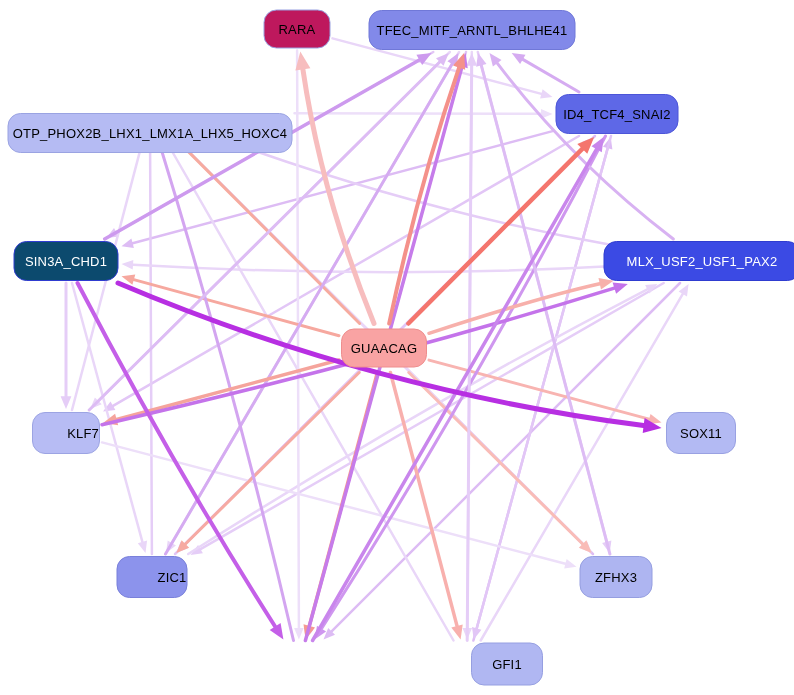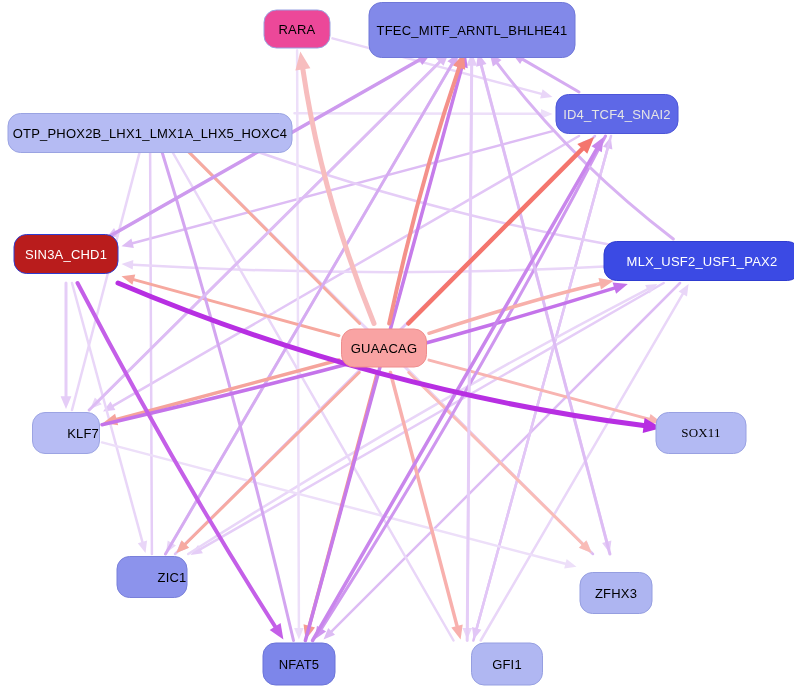--- a/index.html
+++ b/index.html
@@ -245,52 +245,49 @@
       <g>
         <path d="M374.0 323.5 Q321.2 193.8 302.9 69.3" fill="none" stroke="#f7bdbe" stroke-width="5" stroke-linecap="round"></path>
         <polygon points="300.3,51.5 295.4,70.4 310.4,68.2" fill="#f7bdbe"></polygon>
       </g>
       <g>
         <path d="M118.0 283.0 Q371.7 390.4 643.6 425.6" fill="none" stroke="#b72fe2" stroke-width="5" stroke-linecap="round"></path>
         <polygon points="661.5,427.9 644.6,418.1 642.7,433.1" fill="#b72fe2"></polygon>
       </g>
     </svg>
 
-<div class="node" style="left: 297px; top: 29px; width: 67px; height: 39px; background: #ec4899; border: 1px solid rgb(153, 161, 224); color: rgb(0, 0, 0);">
+<div class="node" style="left: 297px; top: 29px; width: 67px; height: 39px; background: #be185d; border: 1px solid rgb(153, 161, 224); color: rgb(0, 0, 0);">
       <span>RARA</span>
     </div>
-    <div class="node" style="left: 472px; top: 30px; width: 207px; height: 56px; background: rgb(130, 137, 233); border: 1px solid rgb(112, 120, 216); color: rgb(0, 0, 0);">
+    <div class="node" style="left: 472px; top: 30px; width: 207px; height: 40px; background: rgb(130, 137, 233); border: 1px solid rgb(112, 120, 216); color: rgb(0, 0, 0);">
       <span>TFEC_MITF_ARNTL_BHLHE41</span>
     </div>
     <div class="node" style="left: 150px; top: 113px; width: 285px; height: 40px; background: rgb(181, 187, 243); border: 1px solid rgb(154, 163, 226); color: rgb(0, 0, 0); margin-top: 20px;">
       <span>OTP_PHOX2B_LHX1_LMX1A_LHX5_HOXC4</span>
     </div>
-    <div class="node" style="left: 617px; top: 114px; width: 123px; height: 40px; background: rgb(94, 104, 231); border: 1px solid rgb(76, 85, 216); color: #e5e5e5;">
+    <div class="node" style="left: 617px; top: 114px; width: 123px; height: 40px; background: rgb(94, 104, 231); border: 1px solid rgb(76, 85, 216); color: #000000;">
       <span>ID4_TCF4_SNAI2</span>
     </div>
-    <div class="node" style="left: 66px; top: 254px; width: 105px; height: 40px; background: #b91c1c; border: 1px solid rgb(47, 60, 208); color: rgb(255, 255, 255);">
+    <div class="node" style="left: 66px; top: 261px; width: 105px; height: 40px; background: #0c4a6e; border: 1px solid rgb(47, 60, 208); color: rgb(255, 255, 255);">
       <span>SIN3A_CHD1</span>
     </div>
     <div class="node" style="left: 702px; top: 261px; width: 197px; height: 40px; background: rgb(59, 74, 228); border: 1px solid rgb(47, 60, 208); color: rgb(255, 255, 255);">
       <span>MLX_USF2_USF1_PAX2</span>
     </div>
     <div class="node" style="left: 384px; top: 348px; width: 86px; height: 39px; background: rgb(249, 163, 163); border: 1px solid rgb(238, 142, 142); color: rgb(0, 0, 0);">
       <span>GUAACAG</span>
     </div>
     <div class="node" style="left: 66px; top: 433px; width: 68px; height: 42px; background: rgb(183, 188, 244); border: 1px solid rgb(156, 164, 227); color: rgb(0, 0, 0); justify-content: flex-end;">
       <span>KLF7</span>
     </div>
-    <div class="node" style="left: 701px; top: 433px; width: 91px; height: 42px; background: rgb(179, 186, 243); border: 1px solid rgb(153, 161, 226); color: rgb(0, 0, 0); font-family: Liberation Serif, serif;">
+    <div class="node" style="left: 701px; top: 433px; width: 70px; height: 42px; background: rgb(179, 186, 243); border: 1px solid rgb(153, 161, 226); color: rgb(0, 0, 0);">
       <span>SOX11</span>
     </div>
     <div class="node" style="left: 152px; top: 577px; width: 71px; height: 42px; background: rgb(140, 147, 236); border: 1px solid rgb(121, 128, 218); color: rgb(0, 0, 0); justify-content: flex-end;">
       <span>ZIC1</span>
     </div>
-    <div class="node" style="left: 616px; top: 577px; width: 73px; height: 42px; background: rgb(174, 181, 241); border: 1px solid rgb(149, 158, 224); color: rgb(0, 0, 0); margin-top: 16px;">
+    <div class="node" style="left: 616px; top: 577px; width: 73px; height: 42px; background: rgb(174, 181, 241); border: 1px solid rgb(149, 158, 224); color: rgb(0, 0, 0);">
       <span>ZFHX3</span>
-    </div>
-    <div class="node" style="left: 299px; top: 664px; width: 73px; height: 43px; background: rgb(125, 134, 234); border: 1px solid rgb(106, 115, 216); color: rgb(0, 0, 0);">
-      <span>NFAT5</span>
     </div>
     <div class="node" style="left: 467px; top: 664px; width: 72px; height: 43px; background: rgb(176, 183, 242); border: 1px solid rgb(150, 159, 225); color: rgb(0, 0, 0); margin-left: 40px;">
       <span>GFI1</span>
     </div>
   </div>
 
 </body></html>

